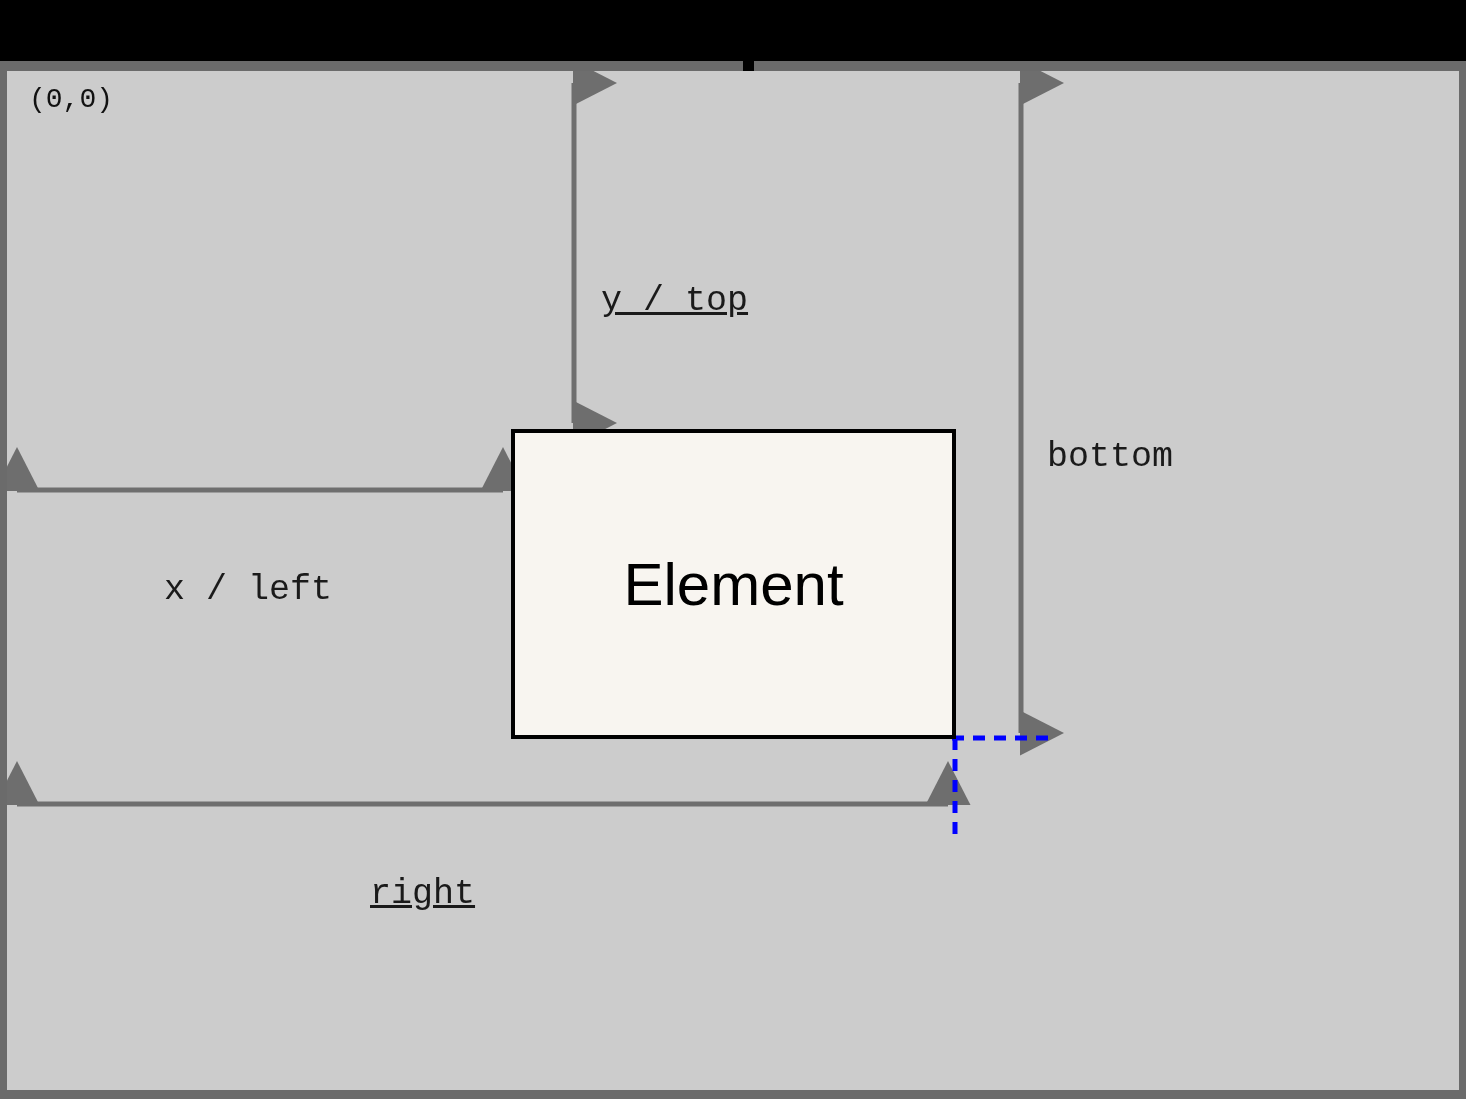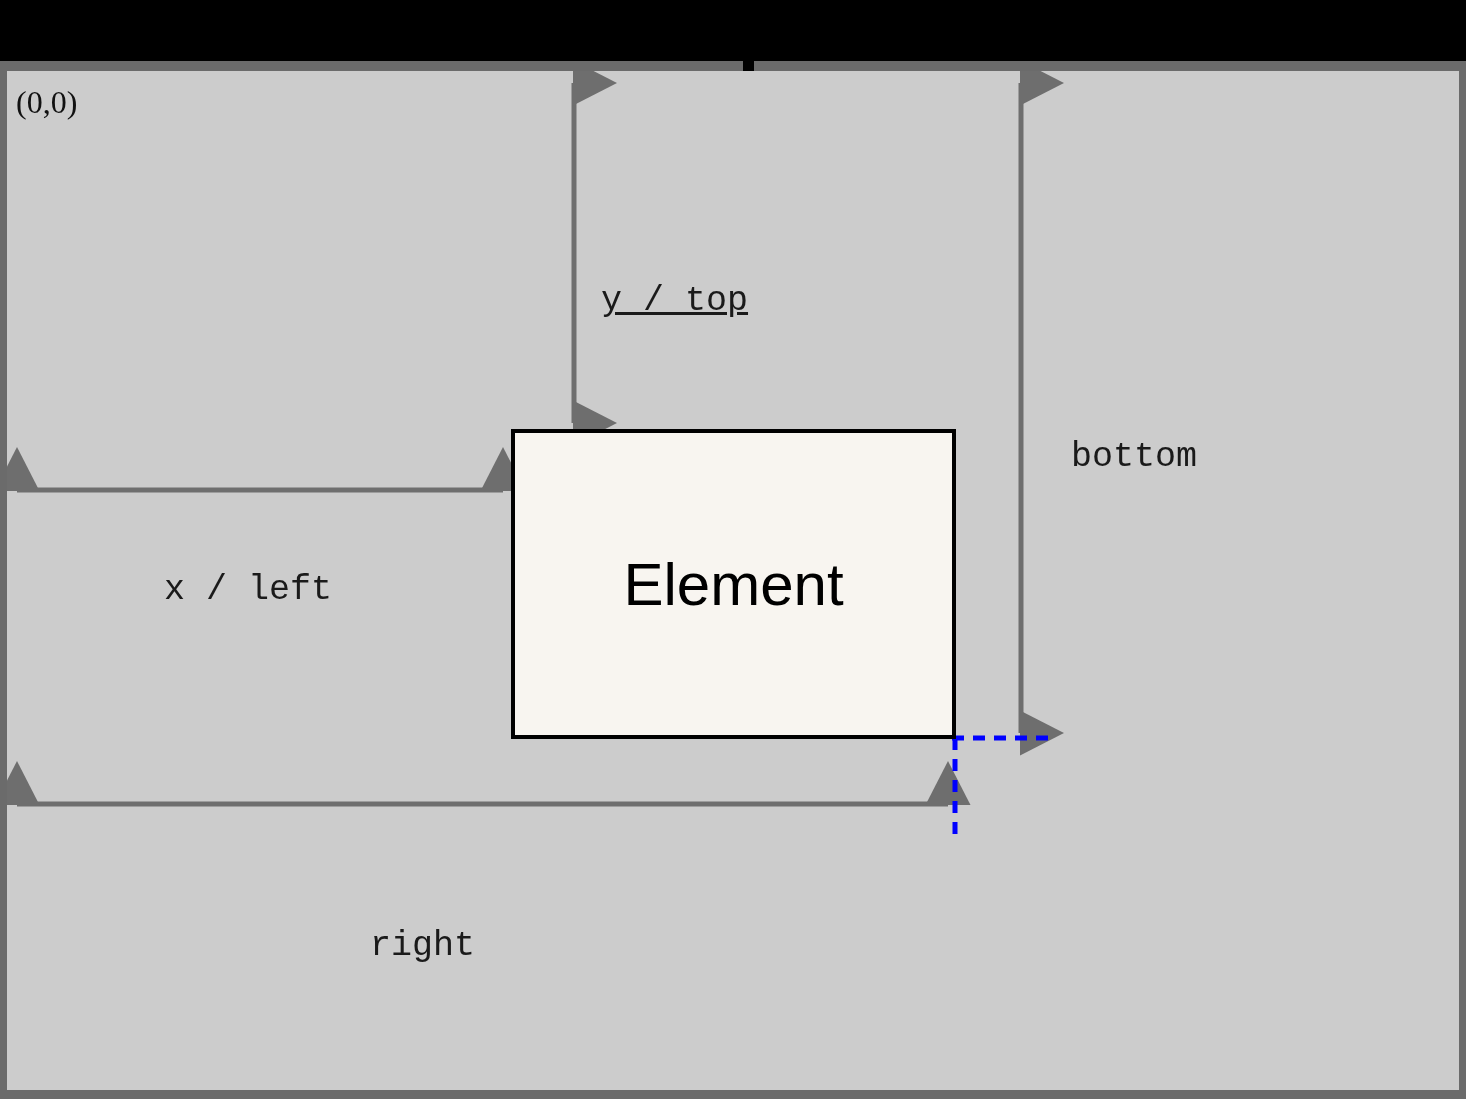--- a/index.html
+++ b/index.html
@@ -59,24 +59,24 @@
     top: 71px;
     width: 1452px;
     height: 1019px;
     background: #cccccc;
     overflow: hidden;
   }
 
   
   .origin-label {
     position: absolute;
-    left: 9px;
+    left: 22px;
     top: 15px;
-    font-family: Liberation Serif, serif;
-    font-size: 32px;
+    font-family: Liberation Mono, monospace;
+    font-size: 28px;
     color: #111111;
     line-height: 1;
     white-space: nowrap;
   }
 
   
   .element-box {
     position: absolute;
     left: 504px;
     top: 358px;
@@ -114,23 +114,23 @@
   
   .m-label {
     position: absolute;
     font-family: "Liberation Mono", "DejaVu Sans Mono", monospace;
     font-size: 35px;
     color: #1a1a1a;
     white-space: nowrap;
     line-height: 1;
   }
   .lbl-ytop   { left: 594px; top: 213px; text-decoration: underline; }
-  .lbl-bottom { left: 1064px; top: 369px; }
+  .lbl-bottom { left: 1040px; top: 369px; }
   .lbl-xleft  { left: 157px;  top: 502px; text-align: right; }
-  .lbl-right  { left: 363px;  top: 858px; }
+  .lbl-right  { left: 363px;  top: 806px; text-decoration: underline; }
 </style>
 </head>
 <body>
 
 <div id="screen">
 
   <div class="top-band"></div>
   <div class="frame"></div>
   <div class="frame-notch"></div>
 

